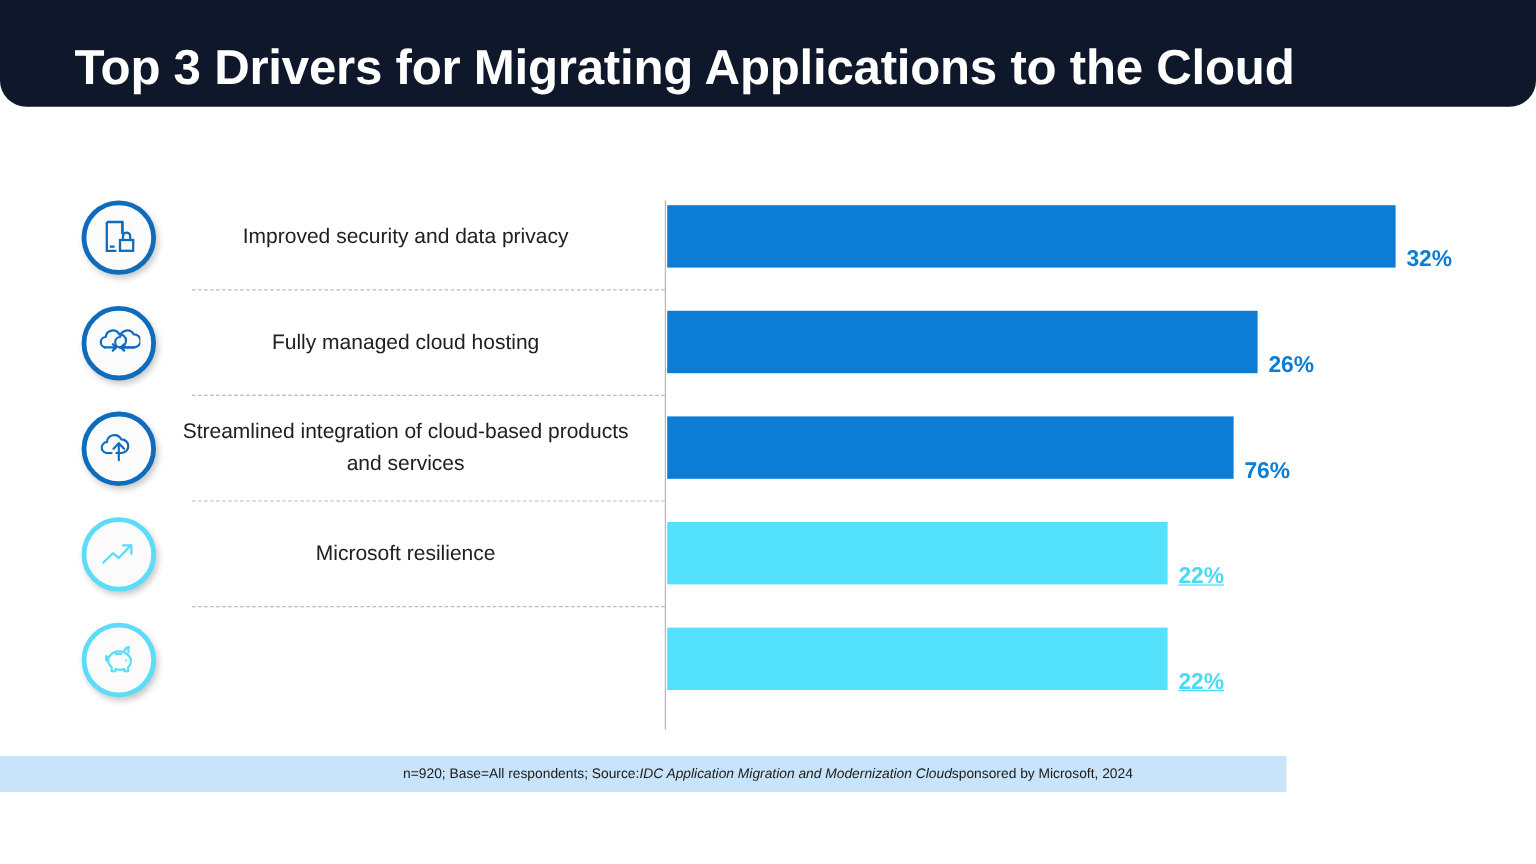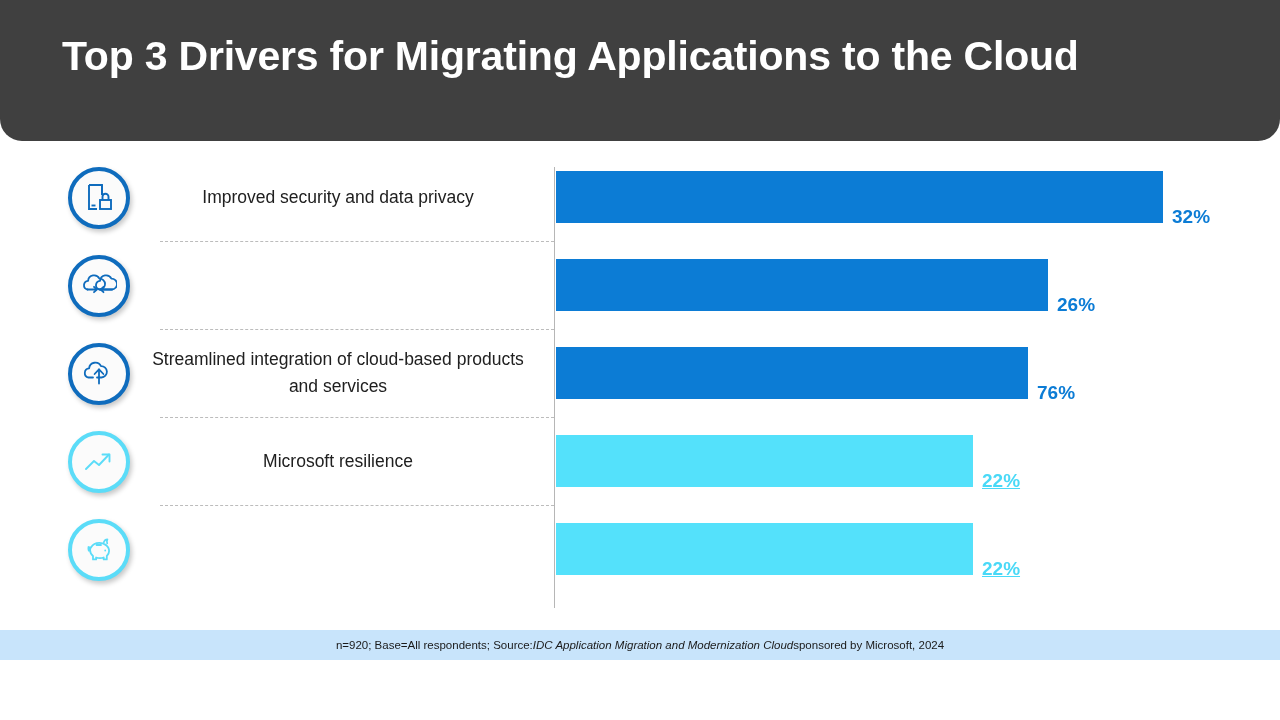--- a/index.html
+++ b/index.html
@@ -14,22 +14,22 @@
     overflow: hidden;
     position: relative;
   }
 
   
   .header-banner {
     position: absolute;
     left: 0;
     top: 0;
     width: 1280px;
-    height: 141px;
-    background: #404040;
+    height: 89px;
+    background: #0f172a;
     border-bottom-left-radius: 22px;
     border-bottom-right-radius: 22px;
     box-sizing: border-box;
   }
   .header-title {
     position: absolute;
     left: 62px;
     top: 34px;
     font-size: 41px;
     font-weight: 600;
@@ -134,21 +134,21 @@
     margin-top: 20px;
   }
   .bar-value.dark  { color: #0C7CD5; }
   .bar-value.light { color: #49D9F7; text-decoration: underline; }
 
   
   .footer-band {
     position: absolute;
     left: 0;
     top: 630px;
-    width: 1280px;
+    width: 1072px;
     height: 30px;
     background: #C8E4FB;
   }
   .footer-text {
     position: absolute;
     left: 0;
     top: 0;
     width: 1280px;
     height: 30px;
     display: flex;
@@ -196,20 +196,21 @@
         <svg width="36" height="34" viewBox="0 0 36 34" fill="none" stroke="#0F6CBD" stroke-width="1.8" stroke-linecap="round" stroke-linejoin="round">
           <path d="M6.5 20.5 a4.4 4.4 0 0 1 0.6 -8.7 a6 6 0 0 1 11.3 -2.2 a4.8 4.8 0 0 1 0.4 10.9"></path>
           <path d="M18.5 20.5 a4.4 4.4 0 0 1 0.6 -8.7 a6 6 0 0 1 11.3 -2.2 a4.8 4.8 0 0 1 0.4 10.9 h-12"></path>
           <path d="M6.5 20.5 h9"></path>
           <path d="M13 17.8 l2.8 2.7 l-2.8 2.7"></path>
           <path d="M22.5 17.8 l-2.8 2.7 l2.8 2.7"></path>
           <path d="M19.7 20.5 h11.5"></path>
         </svg>
       </div>
     </div>
+    <div class="row-label">Fully managed cloud hosting</div>
     <div class="bar dark" style="width:492px;"></div>
     <div class="bar-value dark" style="left:1057px;">26%</div>
   </div>
 
   <div class="row" style="top:216px;">
     <div class="row-sep"></div>
     <div class="icon-wrap">
       <div class="icon-circle dark">
         <svg width="36" height="34" viewBox="0 0 36 34" fill="none" stroke="#0F6CBD" stroke-width="1.8" stroke-linecap="round" stroke-linejoin="round">
           <path d="M12 20.5 h-4.5 a4.6 4.6 0 0 1 0.6 -9.1 a6.3 6.3 0 0 1 11.9 -2.3 a5 5 0 0 1 0.4 11.4 h-4.4"></path>

